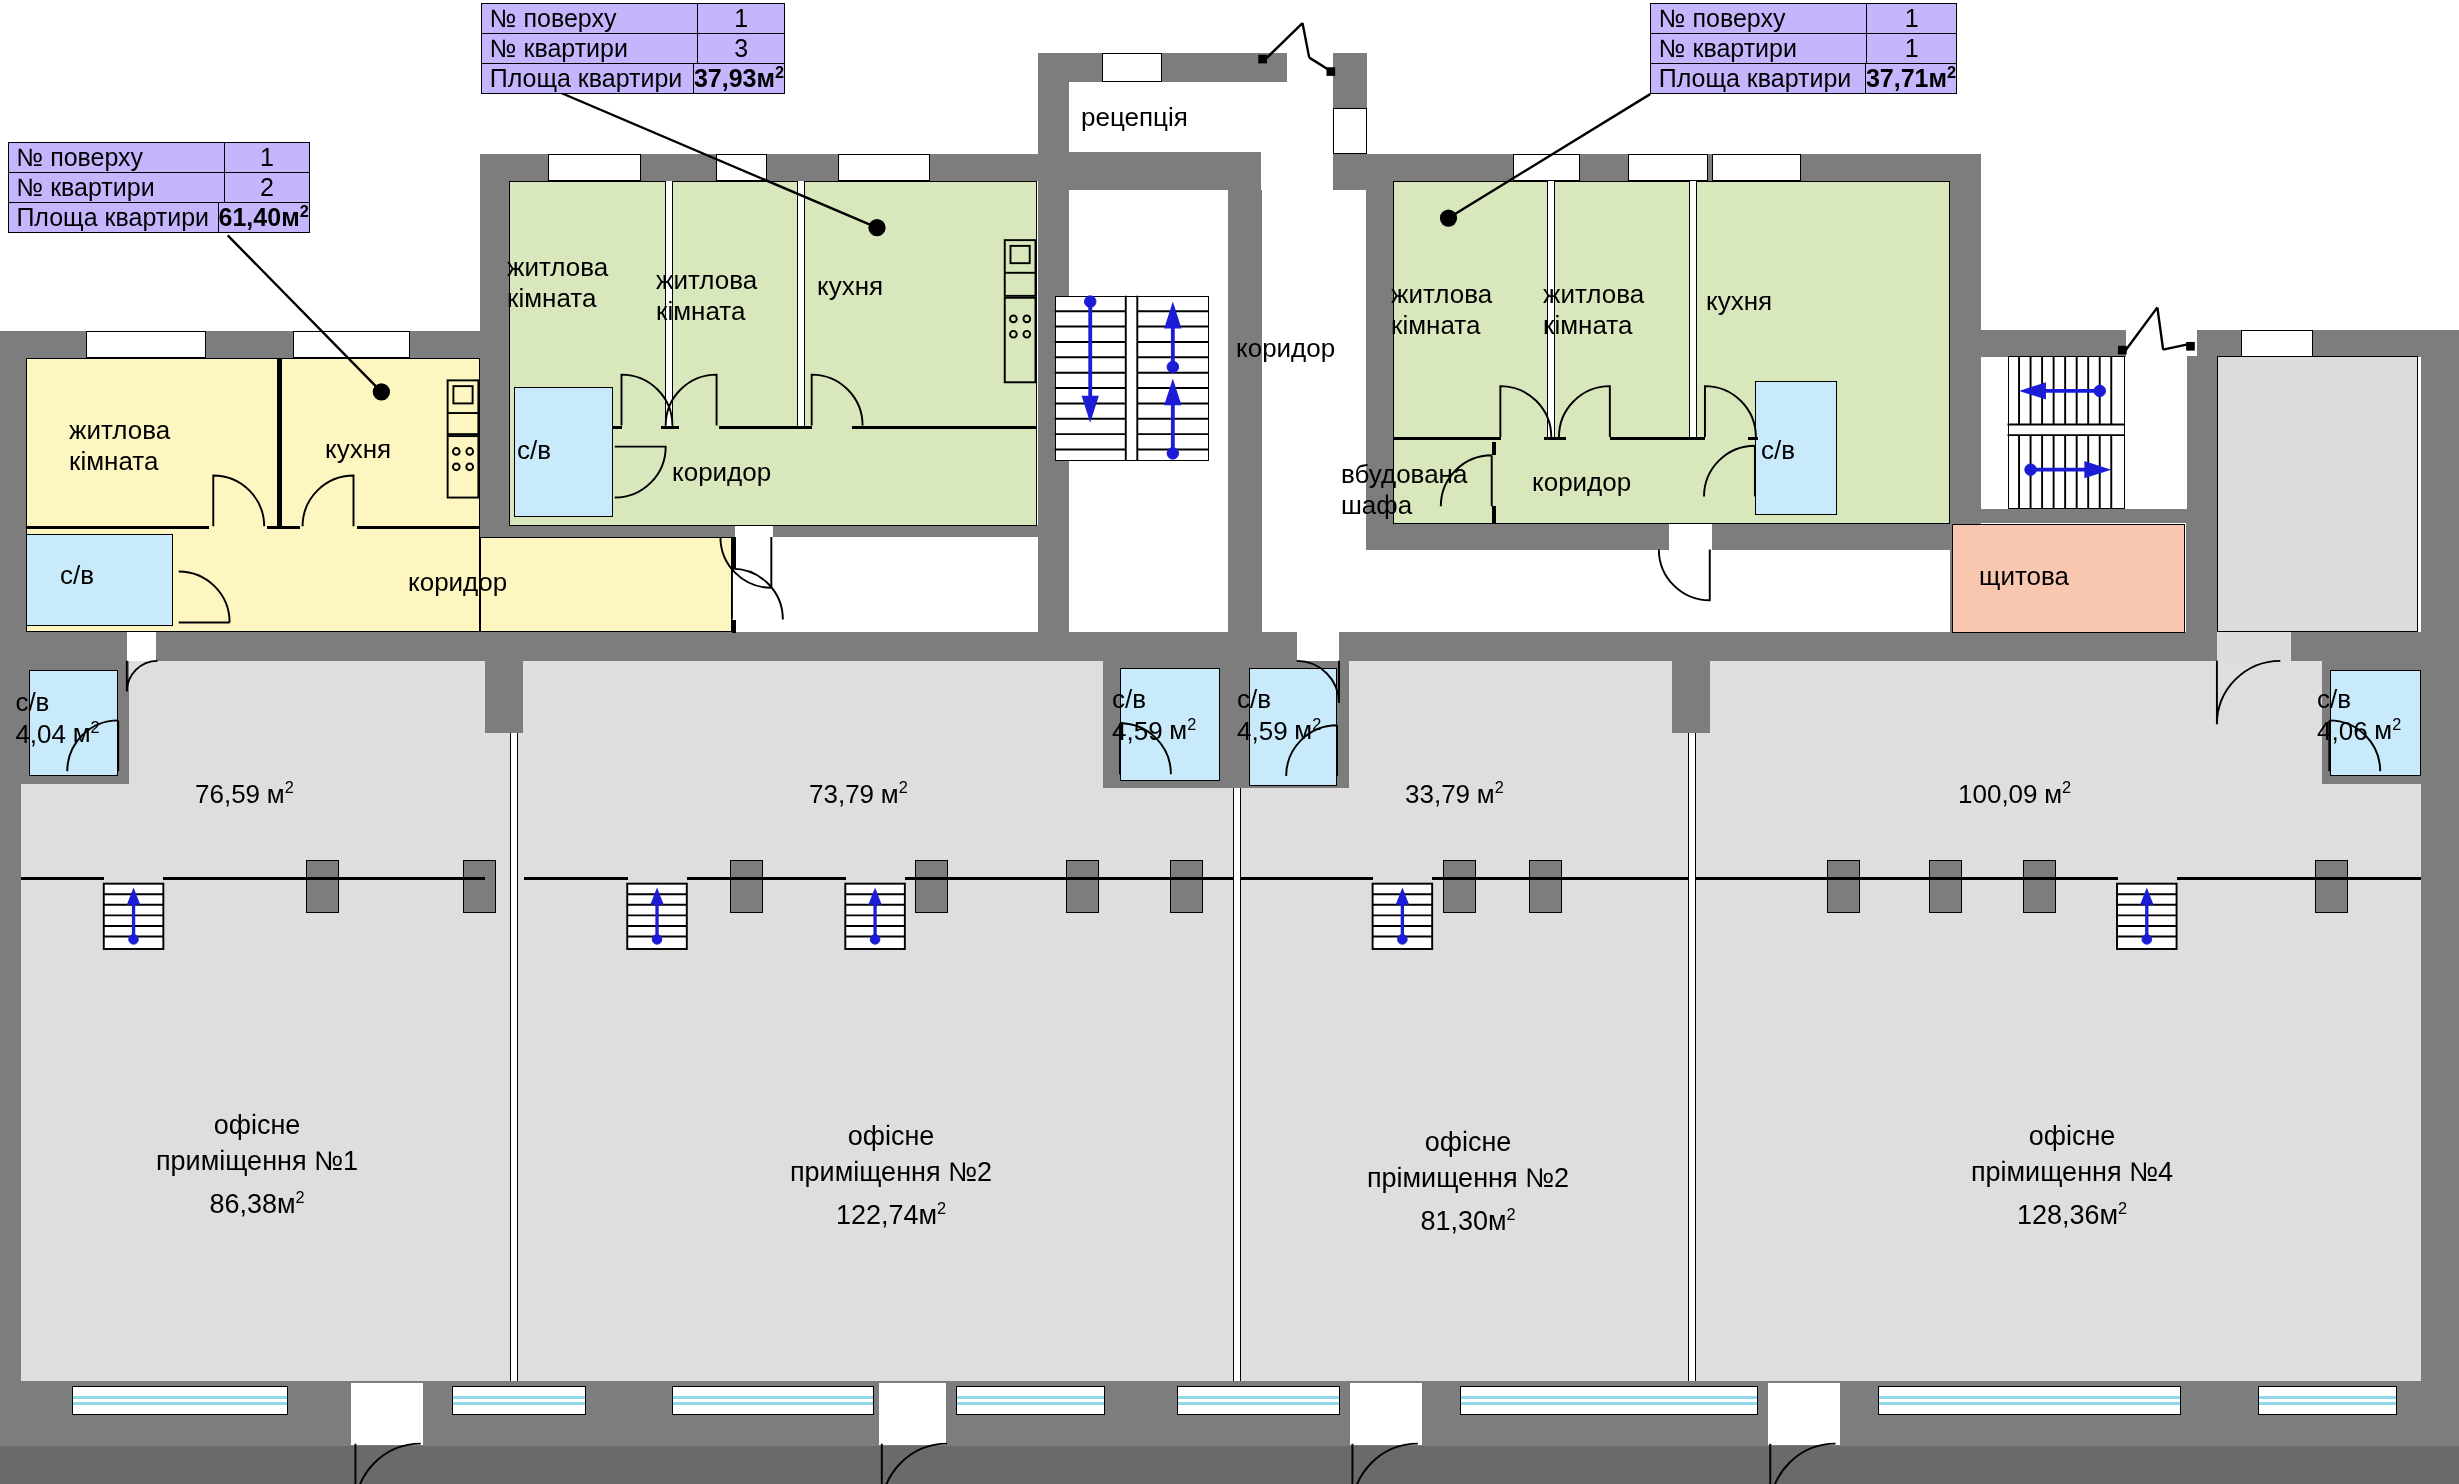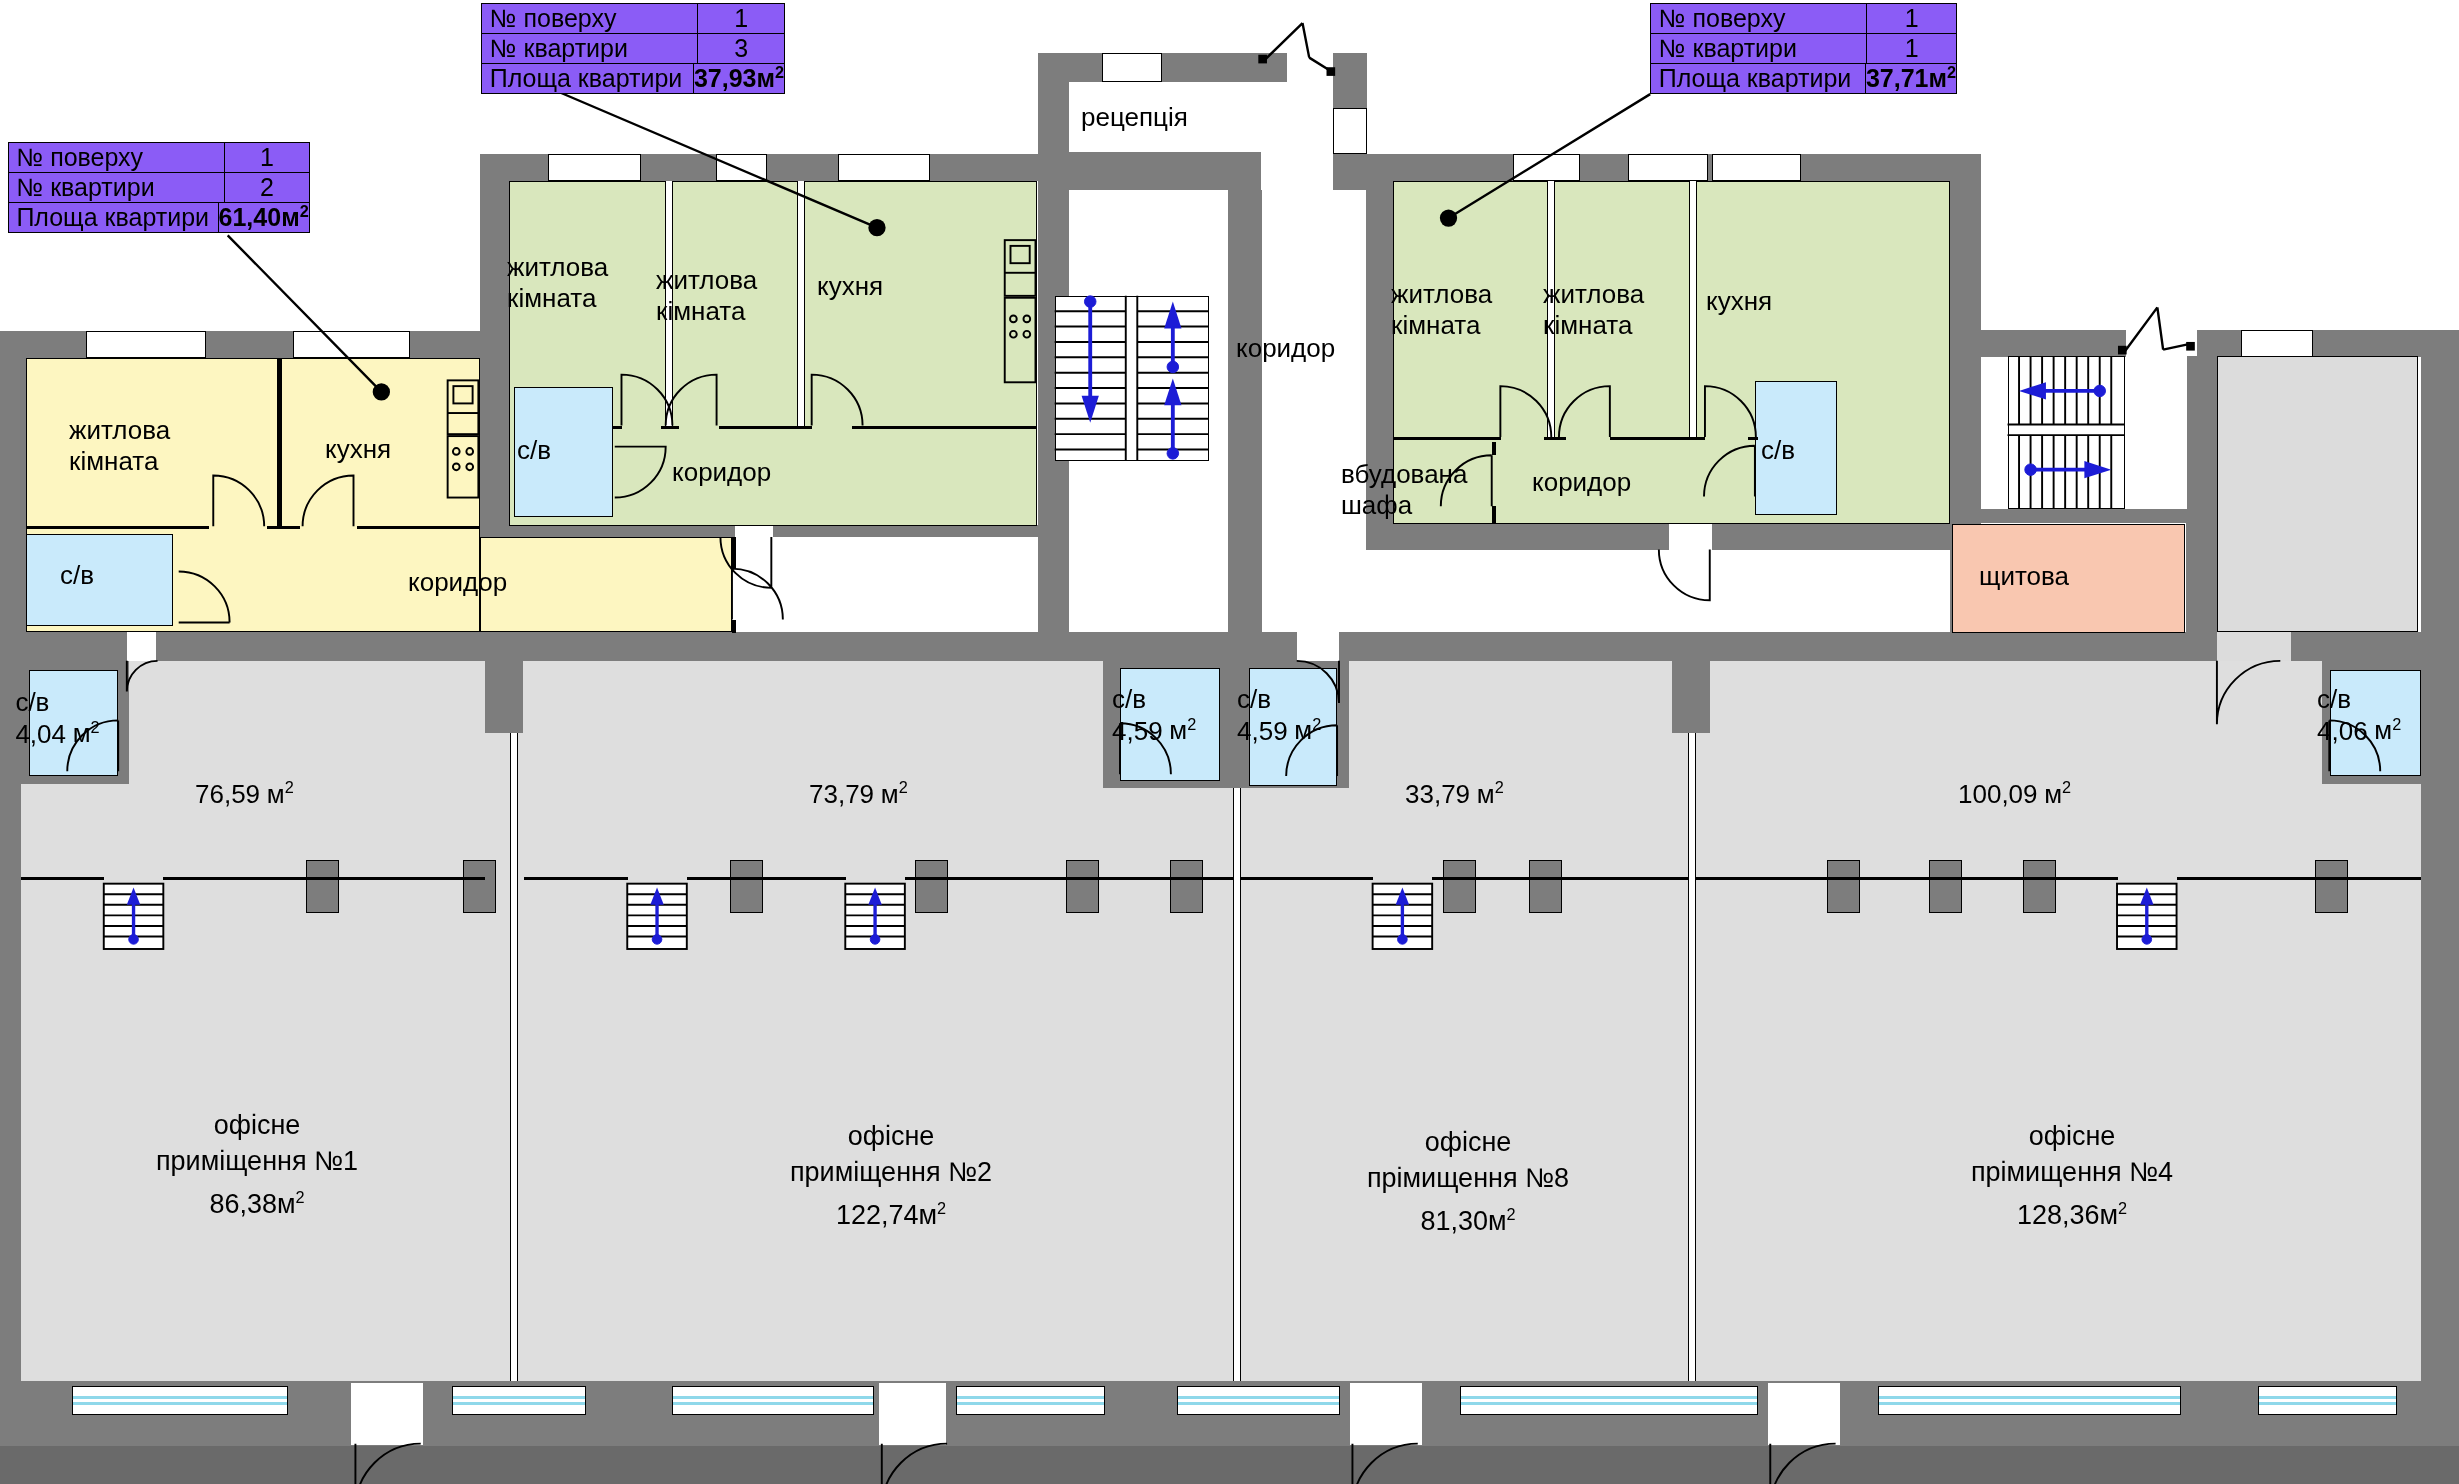--- a/index.html
+++ b/index.html
@@ -16,21 +16,21 @@
   .vline{position:absolute;background:#000;width:3.8px;}
   .pier{position:absolute;background:#7d7d7d;border:1.9px solid #000;box-sizing:border-box;width:33px;height:53px;}
   .label{position:absolute;font-size:26px;line-height:1.18;}
   .label.left{text-align:left;}
   .label .u{margin-left:6.7px;}
   sup{font-size:16.3px;}
   .bwin{position:absolute;height:29px;border:1.9px solid #000;box-sizing:border-box;
         background:linear-gradient(#fff 0 8.6px,#8fd8ea 8.6px 11.5px,#fff 11.5px 15.4px,#8fd8ea 15.4px 18px,#fff 18px 25px);}
   .bdoor{position:absolute;background:#fff;}
   .gap{position:absolute;background:#fff;}
-  .itable{position:absolute;background:#8b5cf6;border:1.9px solid #000;font-size:25px;}
+  .itable{position:absolute;background:#c4b5fd;border:1.9px solid #000;font-size:25px;}
   .trow{display:flex;border-bottom:1.9px solid #000;height:29px;align-items:center;}
   .trow:last-child{border-bottom:none;}
   .tlabel{width:200px;border-right:1.9px solid #000;padding:0 7.7px;height:100%;display:flex;align-items:center;}
   .tval{flex:1;text-align:center;}
   .bold{font-weight:bold;}
   .offlbl{position:absolute;font-size:27px;line-height:36px;text-align:center;}
   svg.overlay{position:absolute;left:0;top:0;pointer-events:none;}
 </style>
 </head>
 <body>
@@ -365,21 +365,21 @@
 
   <div class="offlbl" style="left:108px;top:1107px;width:298px">
     <span>офісне</span><br><span>приміщення №1</span><br>
     <span>86,38</span><span class="u">м</span><sup>2</sup>
   </div>
   <div class="offlbl" style="left:742px;top:1118px;width:298px">
     <span>офісне</span><br><span>приміщення №2</span><br>
     <span>122,74</span><span class="u">м</span><sup>2</sup>
   </div>
   <div class="offlbl" style="left:1319px;top:1124px;width:298px">
-    <span>офісне</span><br><span>прімищення №8</span><br>
+    <span>офісне</span><br><span>прімищення №2</span><br>
     <span>81,30</span><span class="u">м</span><sup>2</sup>
   </div>
   <div class="offlbl" style="left:1923px;top:1118px;width:298px">
     <span>офісне</span><br><span>прімищення №4</span><br>
     <span>128,36</span><span class="u">м</span><sup>2</sup>
   </div>
 
 </div>
 
 

